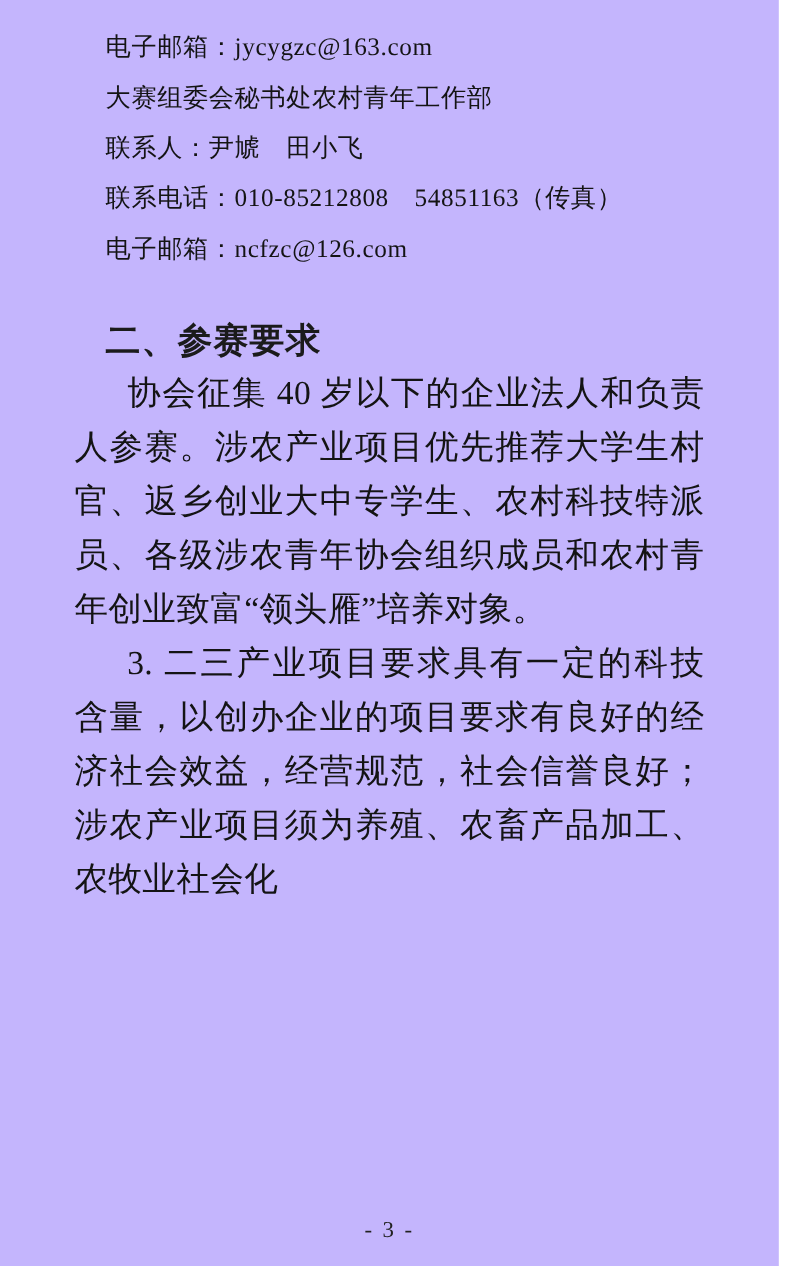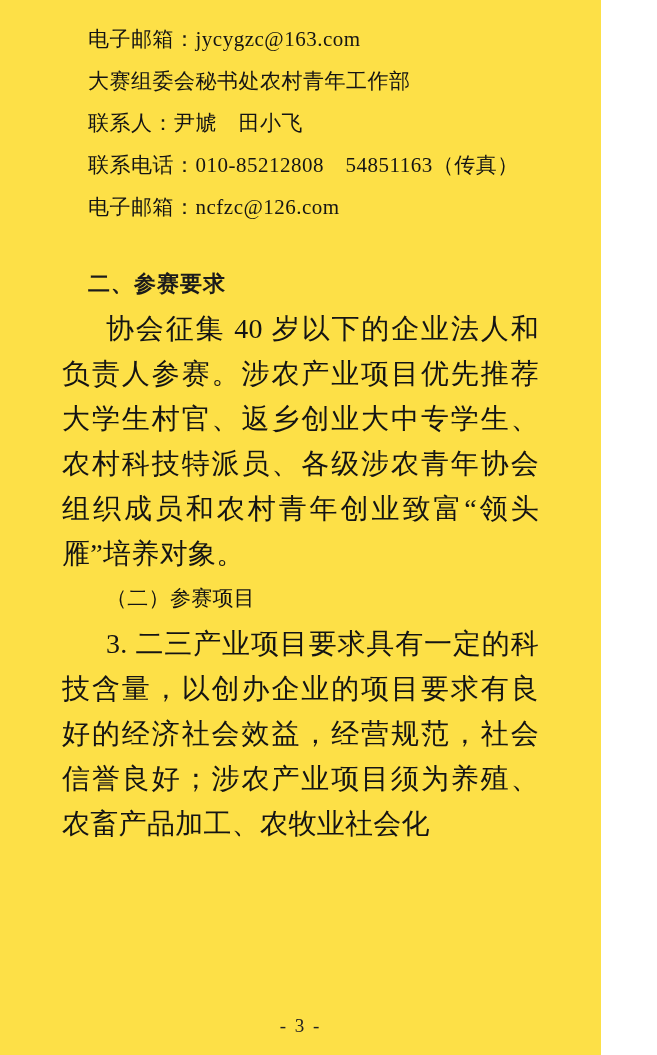--- a/index.html
+++ b/index.html
@@ -10,41 +10,41 @@
   body {
     width: 657px;
     height: 1055px;
     font-family: "Liberation Serif", "DejaVu Serif", serif;
     color: #1b1b1b;
     position: relative;
     overflow: hidden;
   }
   .page {
     position: relative;
-    width: 601px;
+    width: 649px;
     height: 1055px;
     box-sizing: border-box;
     padding: 18px 62px 0 62px;
-    background: #fde047;
+    background: #c4b5fd;
   }
   .line {
     font-size: 21px;
     line-height: 42px;
     letter-spacing: 0.5px;
     white-space: pre-wrap;
     color: #141414;
   }
   .contact {
     padding-left: 26px;
   }
   .blank {
     height: 34px;
   }
   .heading {
-    font-size: 22px;
+    font-size: 29px;
     font-weight: bold;
     line-height: 44px;
     letter-spacing: 1px;
     padding-left: 26px;
   }
   .subheading {
     font-size: 21px;
     font-weight: bold;
     line-height: 44px;
     letter-spacing: 0.5px;
@@ -89,17 +89,16 @@
     <div class="line contact">联系人：尹虓　田小飞</div>
     <div class="line contact">联系电话：010-85212808　54851163（传真）</div>
     <div class="line contact">电子邮箱：ncfzc@126.com</div>
   </div>
 
   <div class="blank"></div>
 
 
   <div class="heading">二、参赛要求</div>
   <div class="para">协会征集 40 岁以下的企业法人和负责人参赛。涉农产业项目优先推荐大学生村官、返乡创业大中专学生、农村科技特派员、各级涉农青年协会组织成员和农村青年创业致富“领头雁”培养对象。</div>
-  <div class="item">（二）参赛项目</div>
   <div class="para">3. 二三产业项目要求具有一定的科技含量，以创办企业的项目要求有良好的经济社会效益，经营规范，社会信誉良好；涉农产业项目须为养殖、农畜产品加工、农牧业社会化</div>
 
   <div class="footer">- 3 -</div>
 </div>
 
 </body></html>

